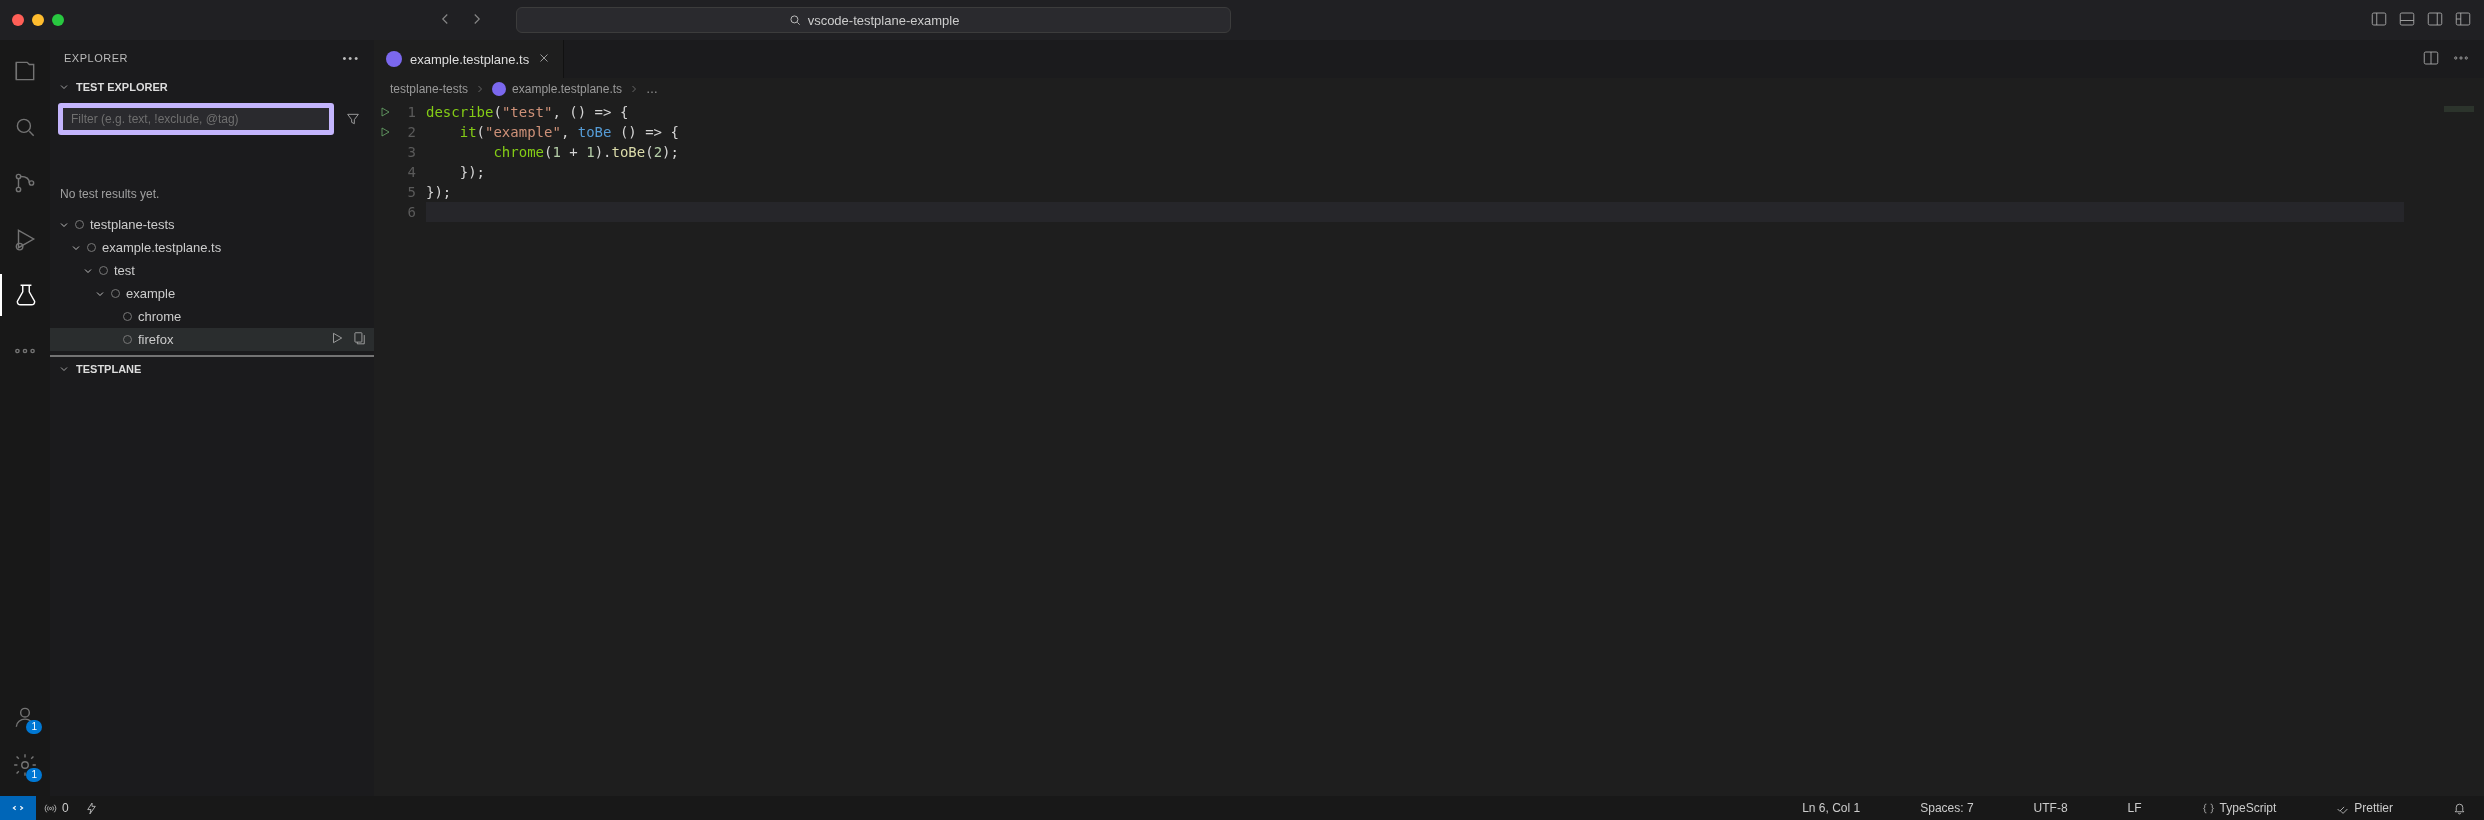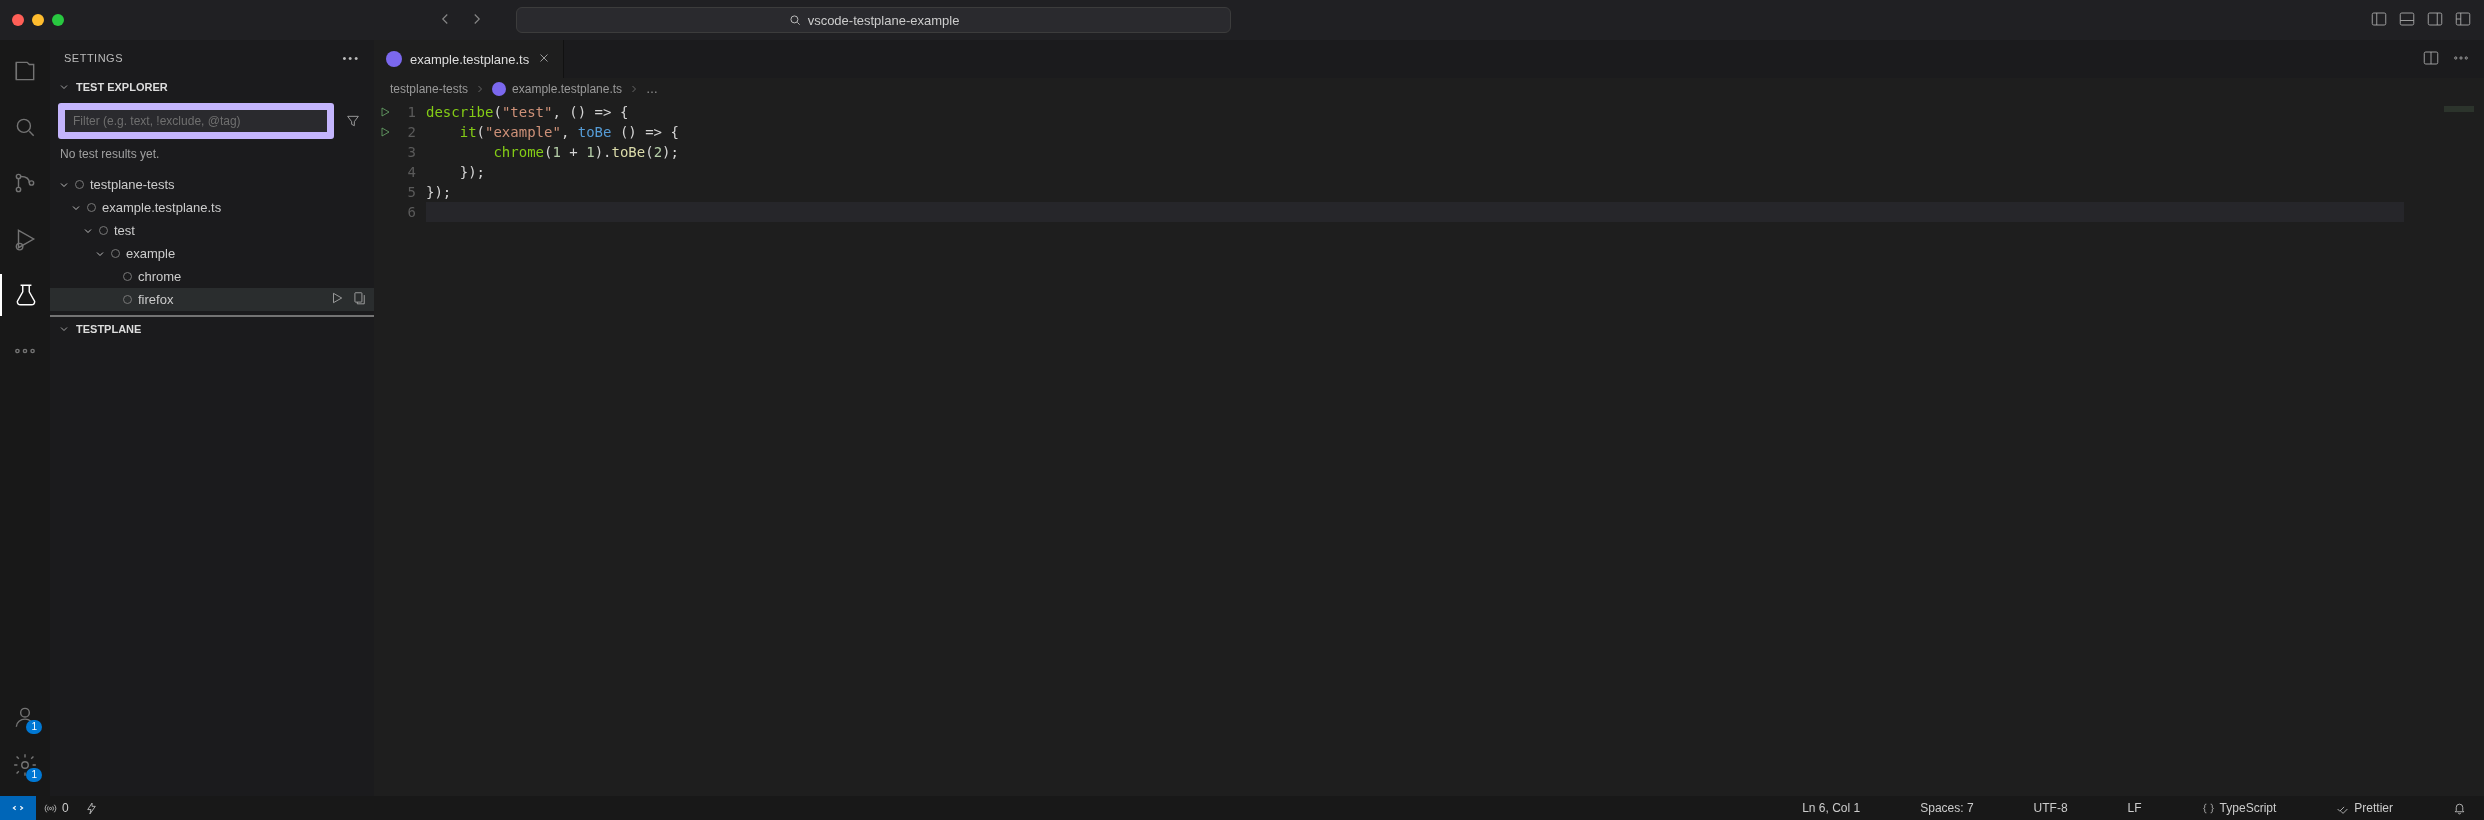--- a/index.html
+++ b/index.html
@@ -59,25 +59,25 @@
 .ab-bottom { margin-top:auto; margin-bottom:10px; display:flex; flex-direction:column; gap:6px;}
 .badge { position:absolute; bottom:4px; right:8px; background:#0078d4; color:#fff; font-size:10px; border-radius:8px; padding:0 5px; line-height:14px;}
 
 
 .sidebar { width:324px; background:#1b1b1d; display:flex; flex-direction:column; }
 .sidebar-header { height:35px; display:flex; align-items:center; justify-content:space-between; padding:0 14px; color:#bbb; font-size:11px; letter-spacing:0.5px;}
 .sidebar-header .dots{letter-spacing:2px; color:#bbb;}
 .section-header { height:24px; display:flex; align-items:center; padding:0 8px; gap:6px; font-size:11px; font-weight:600; color:#ddd;}
 .section-header svg{width:12px;height:12px;stroke:#ccc;fill:none;stroke-width:1.5;}
 .filter-row{ display:flex; padding:4px 8px; gap:6px; }
-.filter-input{ flex:1; background:#2a2a2e; border:7px solid #c4b5fd; color:#ccc; padding:4px 8px; border-radius:3px; font-size:12px;}
+.filter-input{ flex:1; background:#2a2a2e; border:5px solid #c4b5fd; color:#ccc; padding:4px 8px; border-radius:3px; font-size:12px;}
 .filter-input::placeholder{color:#6f6f6f;}
 .filter-btn{ width:26px; display:flex; align-items:center; justify-content:center;}
 .filter-btn svg{width:16px;height:16px;stroke:#aaa;fill:none;stroke-width:1.3;}
-.sidebar-msg{ padding:4px 10px; color:#a0a0a0; font-size:12px;}
+.sidebar-msg{ padding:4px 10px; color:#a0a0a0; font-size:12px;margin-top:44px;}
 
 .tree { padding:8px 0 4px 0; }
 .tree-row { display:flex; align-items:center; height:23px; padding-right:8px; font-size:13px; color:#ccc;}
 .tree-row.selected{background:#2a2d2e;}
 .tree-row .chev{width:16px;display:flex;justify-content:center;}
 .tree-row .chev svg{width:12px;height:12px;stroke:#ccc;fill:none;stroke-width:1.8;}
 .tree-row .status{width:14px;display:flex;justify-content:center;}
 .tree-row .status .ring{width:9px;height:9px;border:1.2px solid #777;border-radius:50%;}
 .tree-row .lbl{margin-left:4px;}
 .indent{display:inline-block;}
@@ -223,21 +223,21 @@
               <circle cx="12" cy="12" r="3"></circle>
               <path d="M12 2v3M12 19v3M4.2 4.2l2.1 2.1M17.7 17.7l2.1 2.1M2 12h3M19 12h3M4.2 19.8l2.1-2.1M17.7 6.3l2.1-2.1"></path>
             </svg>
           <span class="badge">1</span>
         </div>
       </div>
     </div>
 
     <div class="sidebar">
       <div class="sidebar-header">
-        <span>SETTINGS</span>
+        <span>EXPLORER</span>
         <span class="dots">•••</span>
       </div>
       <div class="section-header">
         <svg viewBox="0 0 24 24">
             <path d="M6 9l6 6 6-6"></path>
           </svg>
         <span>TEST EXPLORER</span>
       </div>
       <div class="filter-row">
         <input class="filter-input" placeholder="Filter (e.g. text, !exclude, @tag)" style="">

